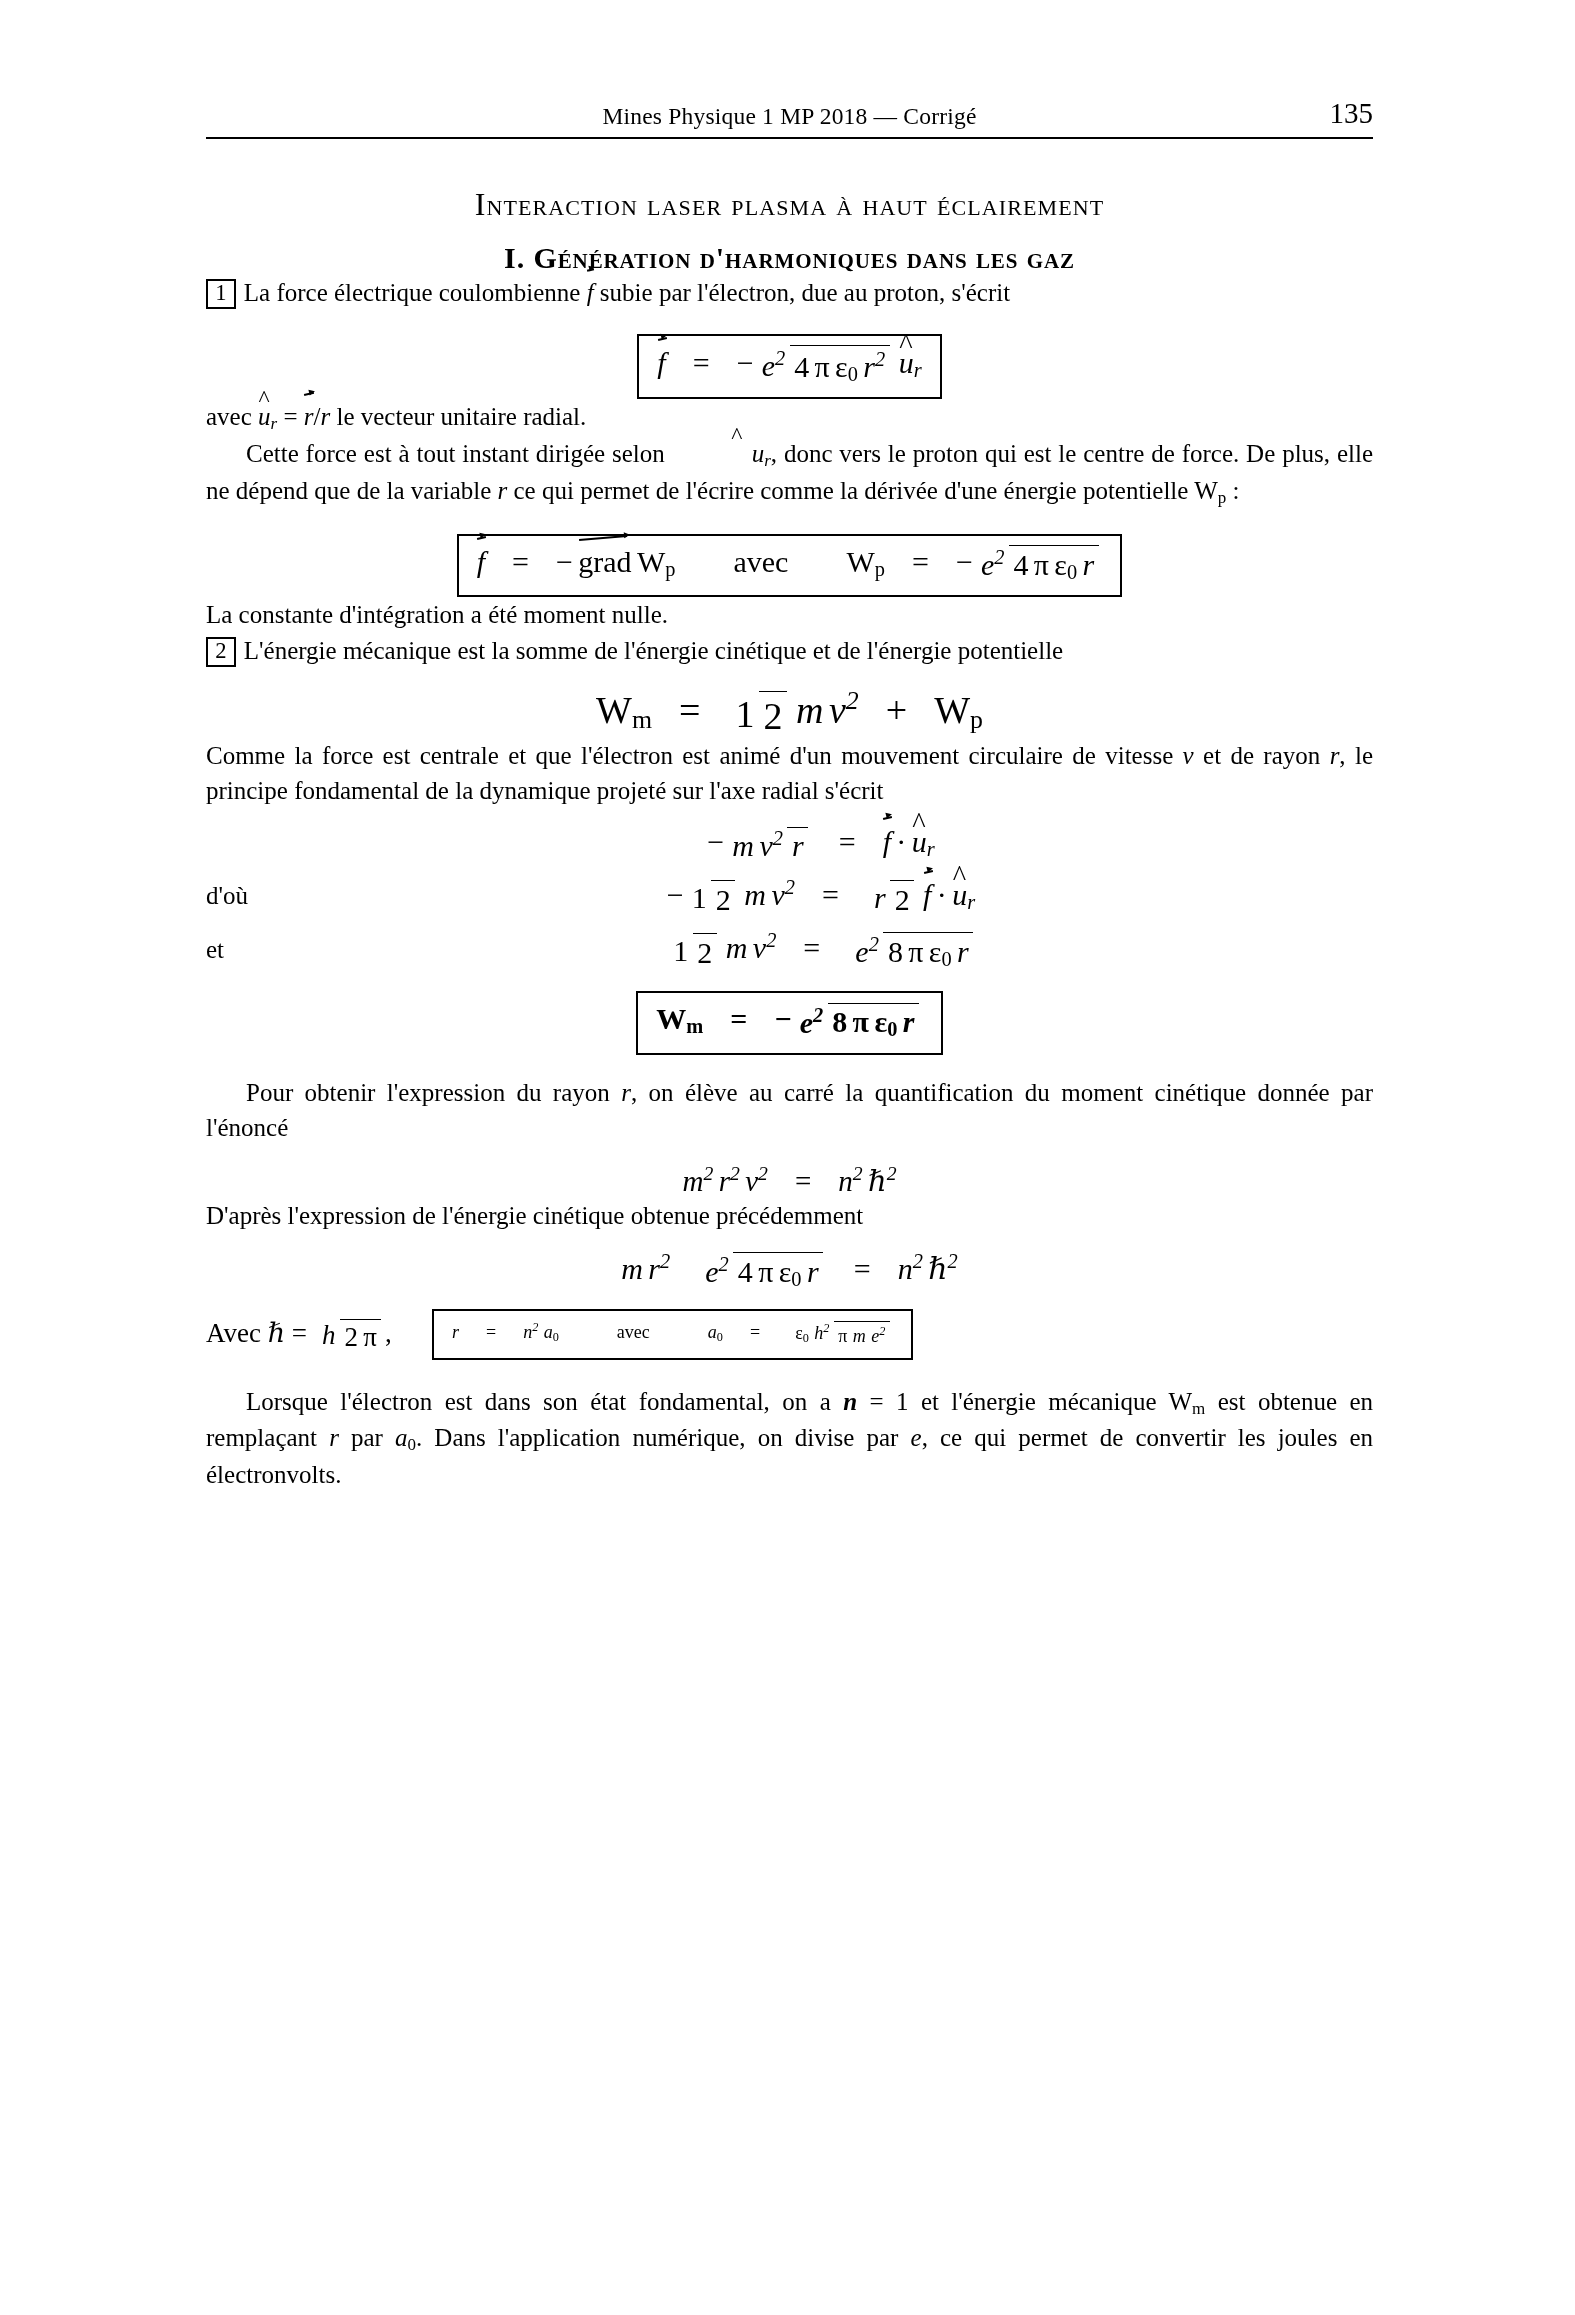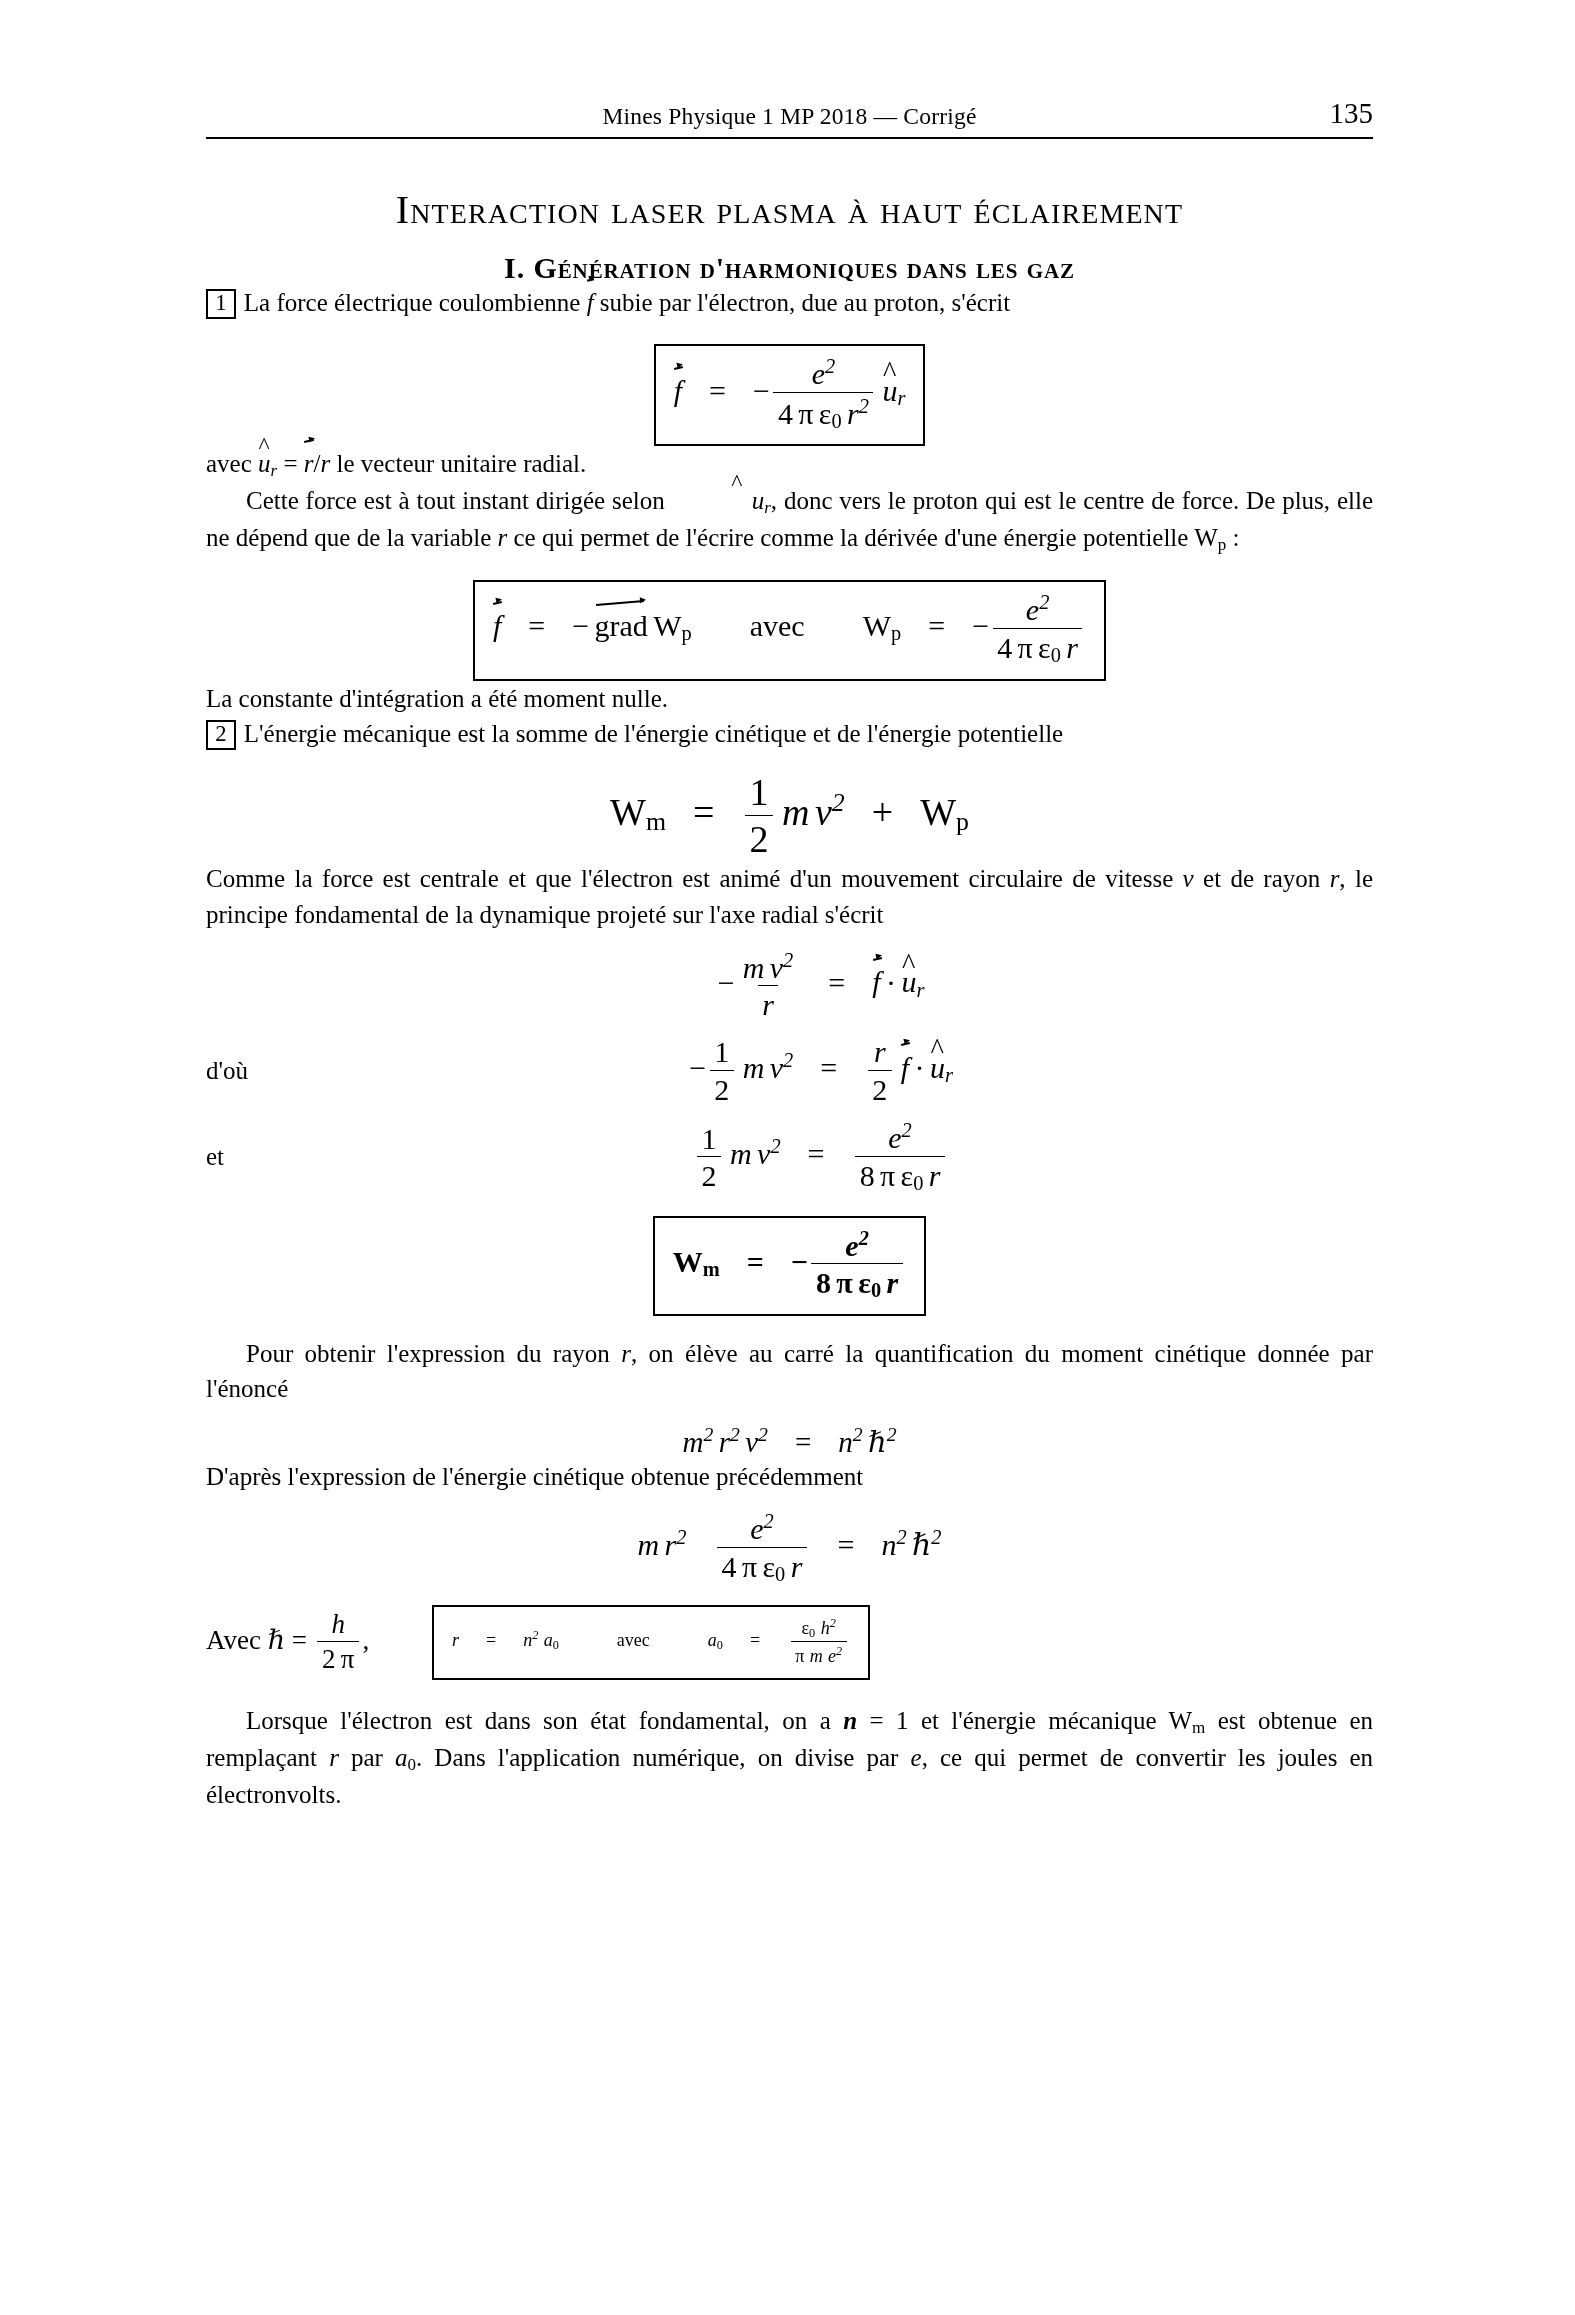--- a/index.html
+++ b/index.html
@@ -44,21 +44,21 @@
   }
   .rule {
     border-bottom: 2.7px solid #000;
     margin-top: 7.2px;
     width: 100%;
   }
 
   
   h1.doc-title {
     font-weight: normal;
-    font-size: 40px;
+    font-size: 32px;
     text-align: center;
     margin: 47px 0 0 0;
     font-variant: small-caps;
     letter-spacing: 1.1px;
   }
   h2.sec-title {
     font-weight: bold;
     font-size: 30px;
     text-align: center;
     margin: 18px 0 0 0;
@@ -108,21 +108,21 @@
   .eqbody {
     flex: 1 1 auto;
     display: flex;
     justify-content: center;
     align-items: center;
   }
   .eqbody-off { padding-right: 208px; }
 
   .frac {
     display: inline-flex;
-    flex-direction: column;
+    flex-direction: row;
     align-items: center;
     vertical-align: middle;
     margin: 0 3.6px;
     text-align: right;
   }
   .frac .num { padding: 0 4.5px 0.9px 4.5px; }
   .frac .den { padding: 1.8px 4.5px 0 4.5px; border-top: 1.8px solid #000; }
 
   .sup { font-size: .68em; vertical-align: super; font-style: italic; }
   .sub { font-size: .68em; vertical-align: -0.22em; font-style: italic; }

